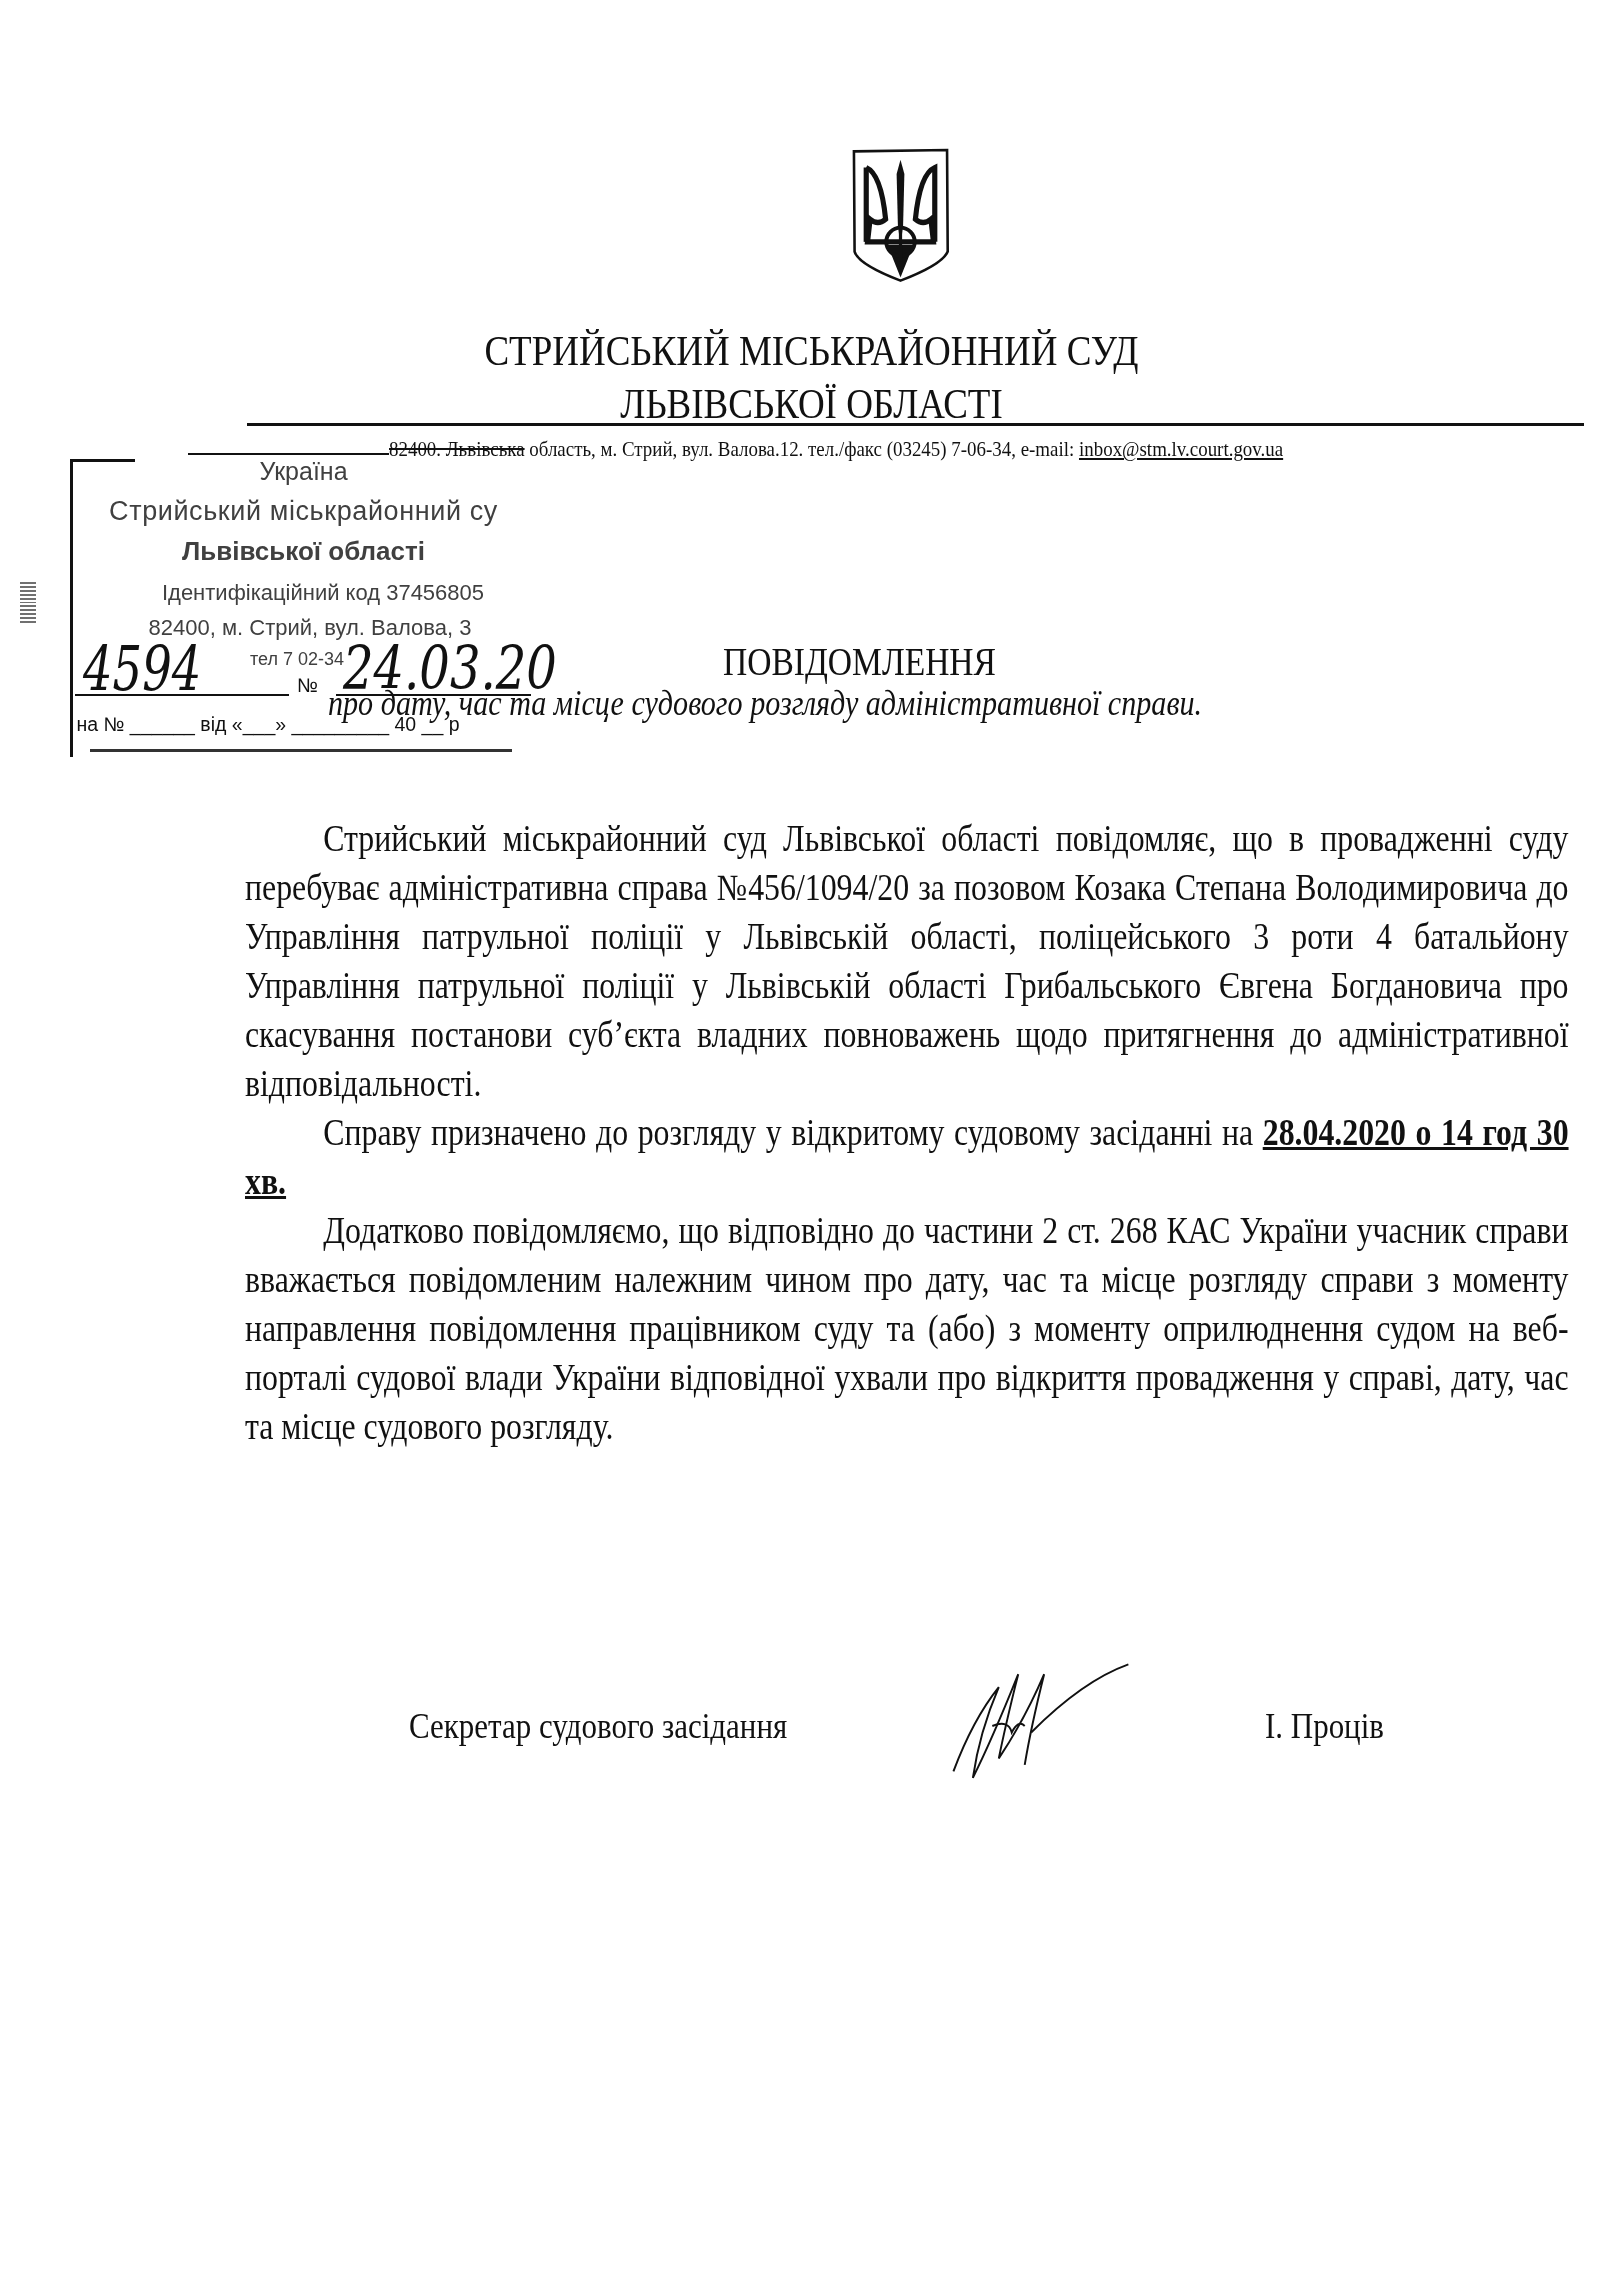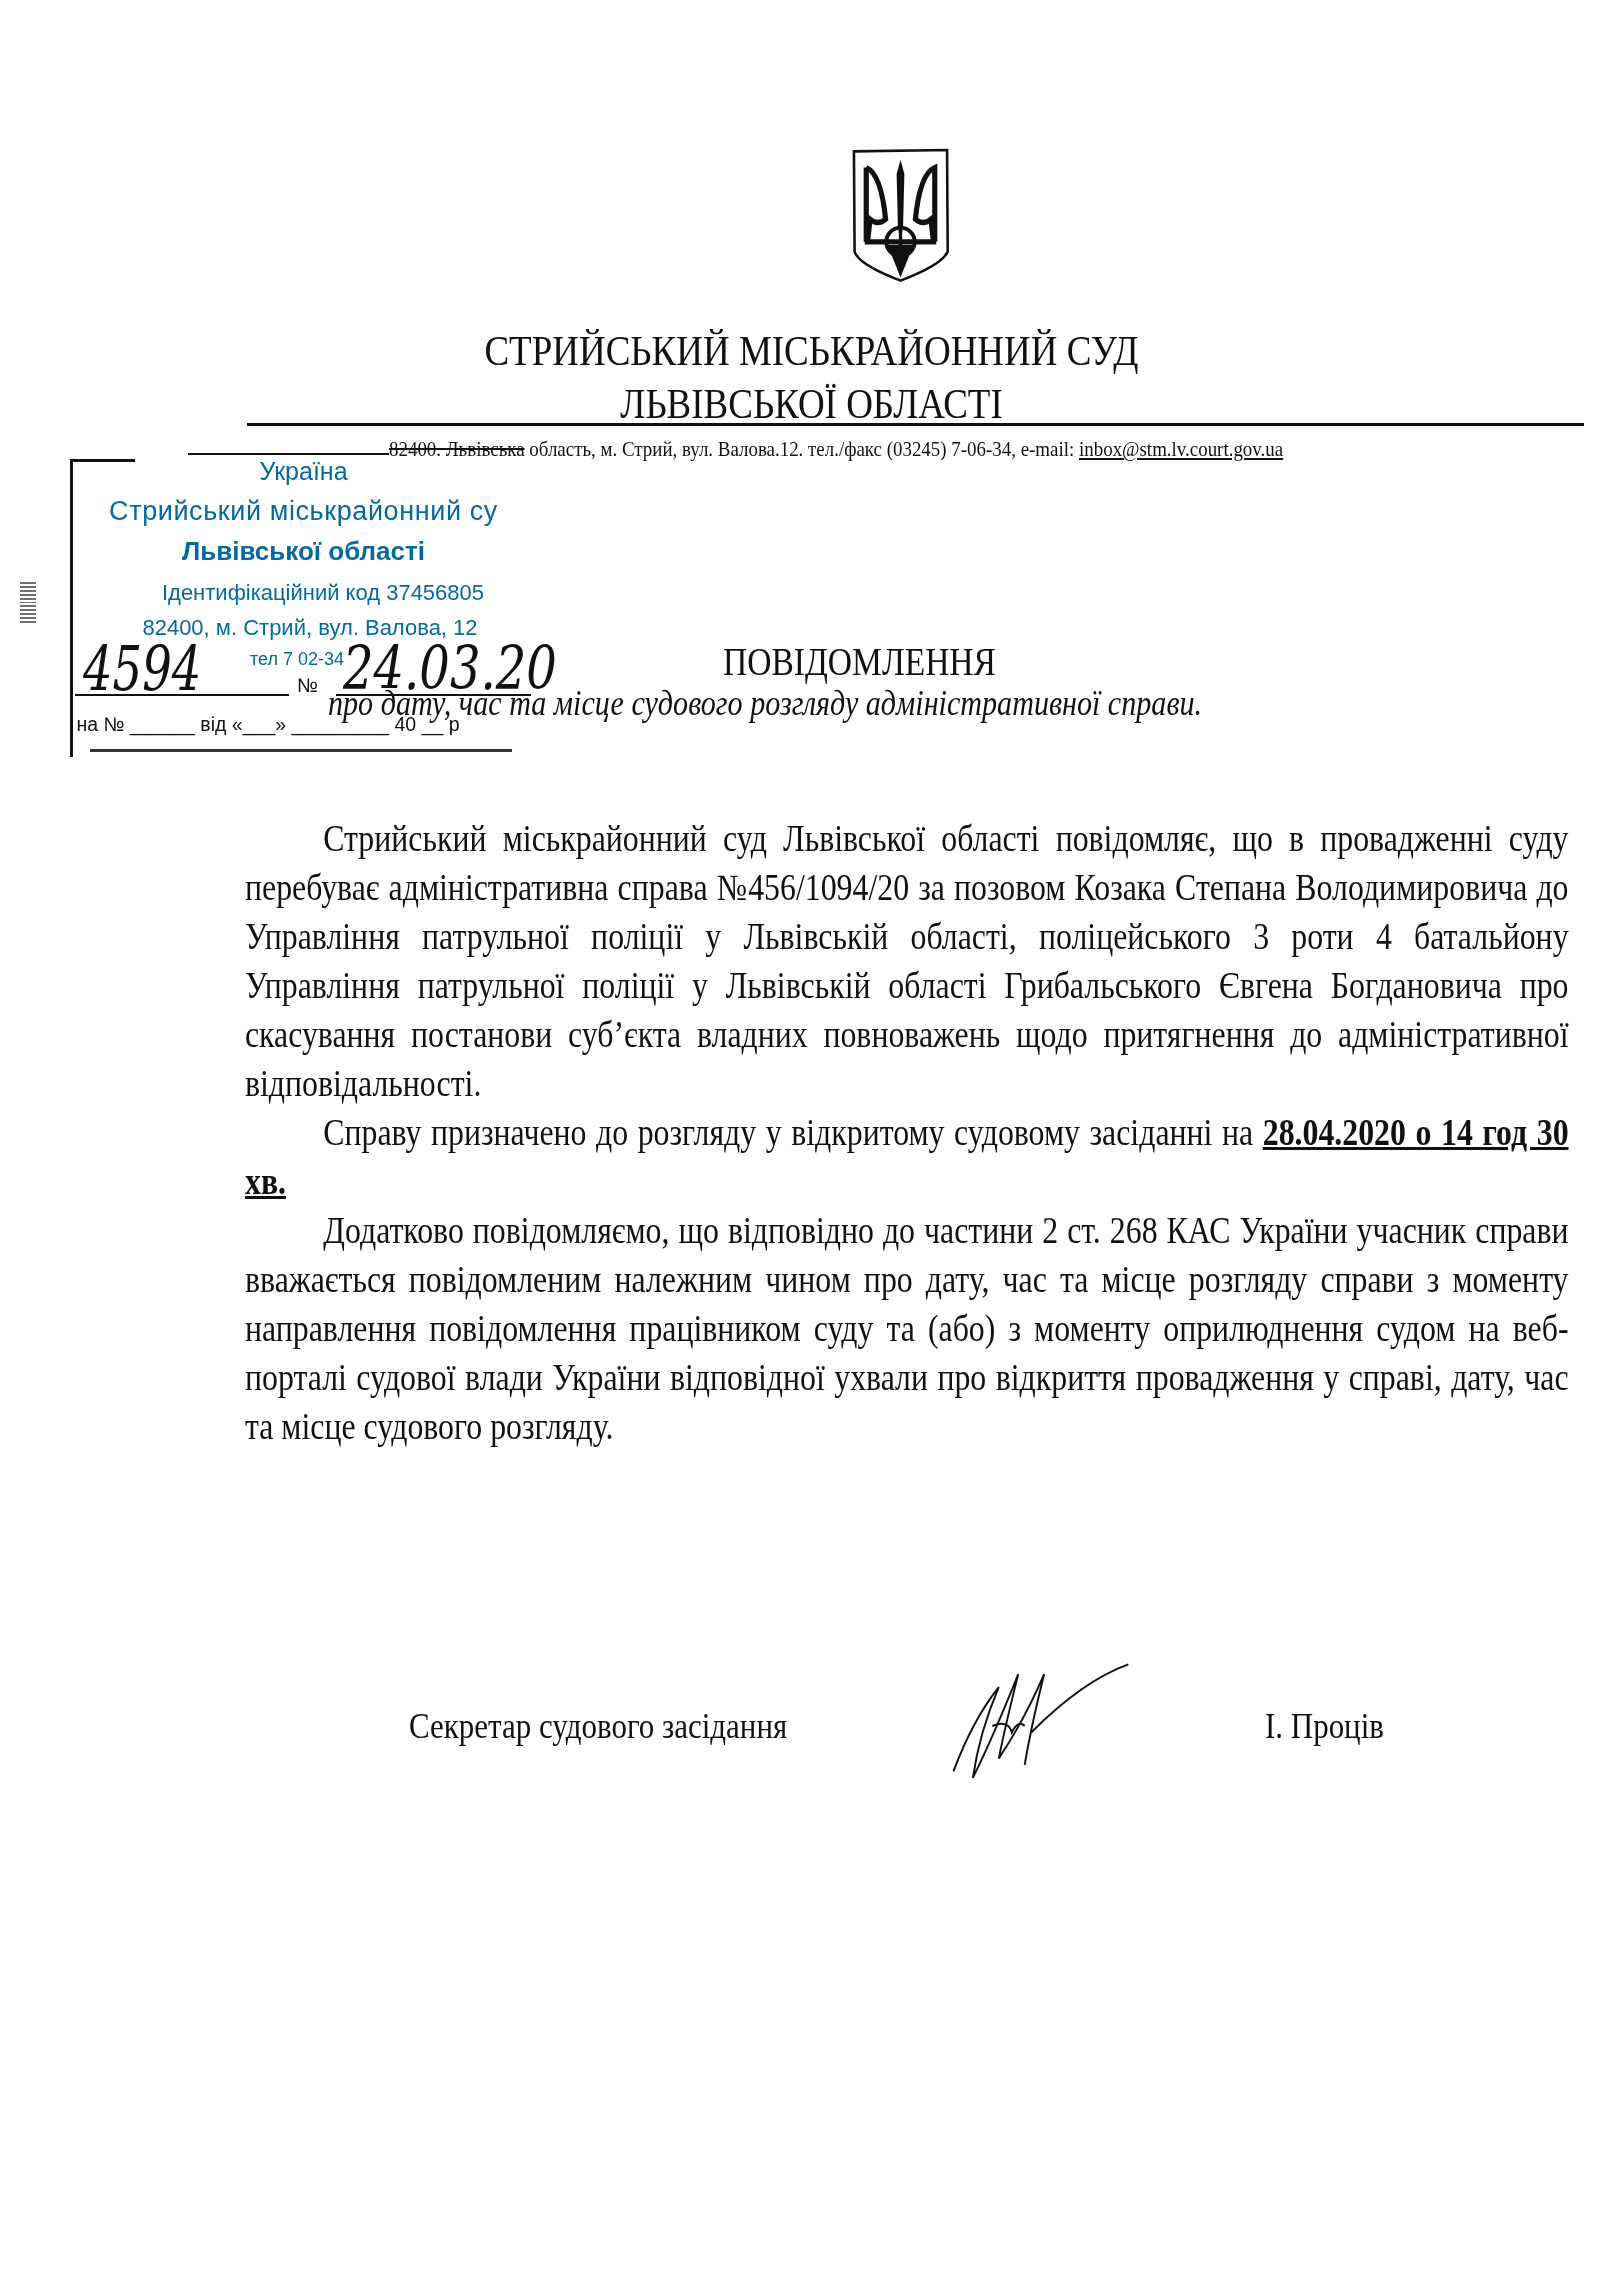--- a/index.html
+++ b/index.html
@@ -27,21 +27,21 @@
   .address-line .strike { text-decoration: line-through; }
   .address-line .email { text-decoration: underline; }
   .addr-dash { left: 188px; top: 453px; width: 201px; height: 1.9px; background: #111; }
 
   
   .stamp { left: 70px; top: 457px; width: 467px; height: 302px; }
   .stamp-corner-top { left: 70px; top: 459px; width: 65px; height: 2.6px; background:#111; }
   .stamp-corner-left { left: 70px; top: 459px; width: 3.2px; height: 298px; background:#111; }
   .stamp-text {
     position: absolute; left: 0; width: 467px; text-align: center;
-    font-family: "Liberation Sans", "DejaVu Sans", sans-serif; color: #0369a1;
+    font-family: "Liberation Sans", "DejaVu Sans", sans-serif; color: #404040;
   }
   .st-country { top: 0px; font-size: 25px; }
   .st-name1 { top: 39px; font-size: 27px; font-weight: normal; letter-spacing: 0.6px; }
   .st-name2 { top: 79px; font-size: 26px; font-weight: bold; }
   .st-code { top: 123px; font-size: 22px; left: 19.5px; text-align: center; }
   .st-addr { top: 158px; font-size: 22px; left: 6.5px; }
   .st-tel { top: 192px; font-size: 18px; left: -6.5px; }
   .st-handnum {
     position: absolute; left: 13px; top: 175px; font-size: 62px; font-style: italic;
     font-family: "DejaVu Serif", serif; color: #111; transform: scaleX(0.75); transform-origin: left top;
@@ -109,21 +109,21 @@
 </div>
 
 <div class="abs stamp-corner-top"></div>
 <div class="abs stamp-corner-left"></div>
 <div class="abs margin-mark"></div>
 <div class="abs stamp">
   <div class="stamp-text st-country">Україна</div>
   <div class="stamp-text st-name1">Стрийський міськрайонний су</div>
   <div class="stamp-text st-name2">Львівської області</div>
   <div class="stamp-text st-code">Ідентифікаційний код 37456805</div>
-  <div class="stamp-text st-addr">82400, м. Стрий, вул. Валова, 12</div>
+  <div class="stamp-text st-addr">82400, м. Стрий, вул. Валова, 3</div>
   <div class="stamp-text st-tel">тел 7 02-34</div>
   <div class="st-handnum">4594</div>
   <div class="st-line-num"></div>
   <div class="st-no-mark">№</div>
   <div class="st-handdate">24.03.20</div>
   <div class="st-line-date"></div>
   <div class="st-ref">на № ______ від «___» _________ 40 __ р</div>
   <div class="st-bottom"></div>
 </div>
 

